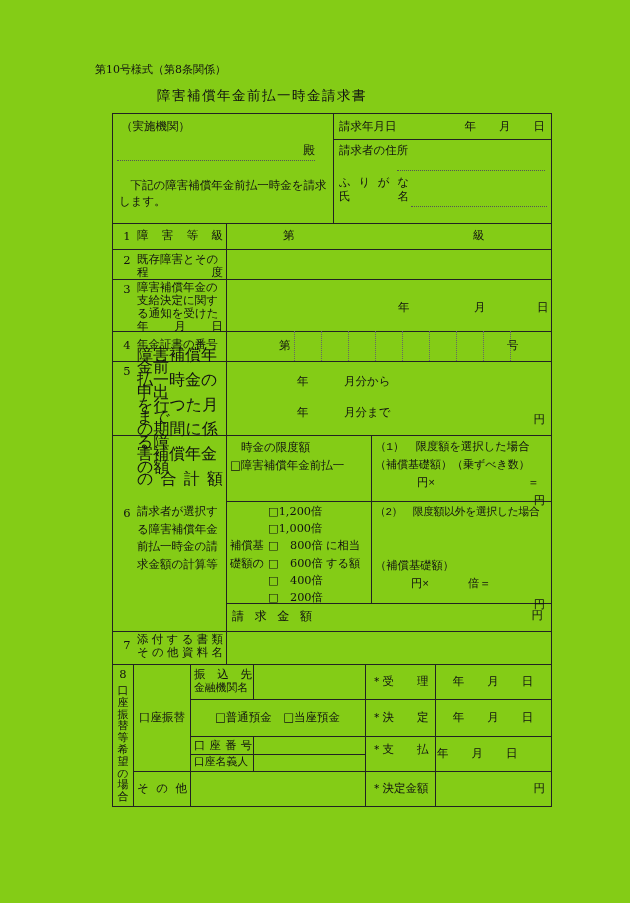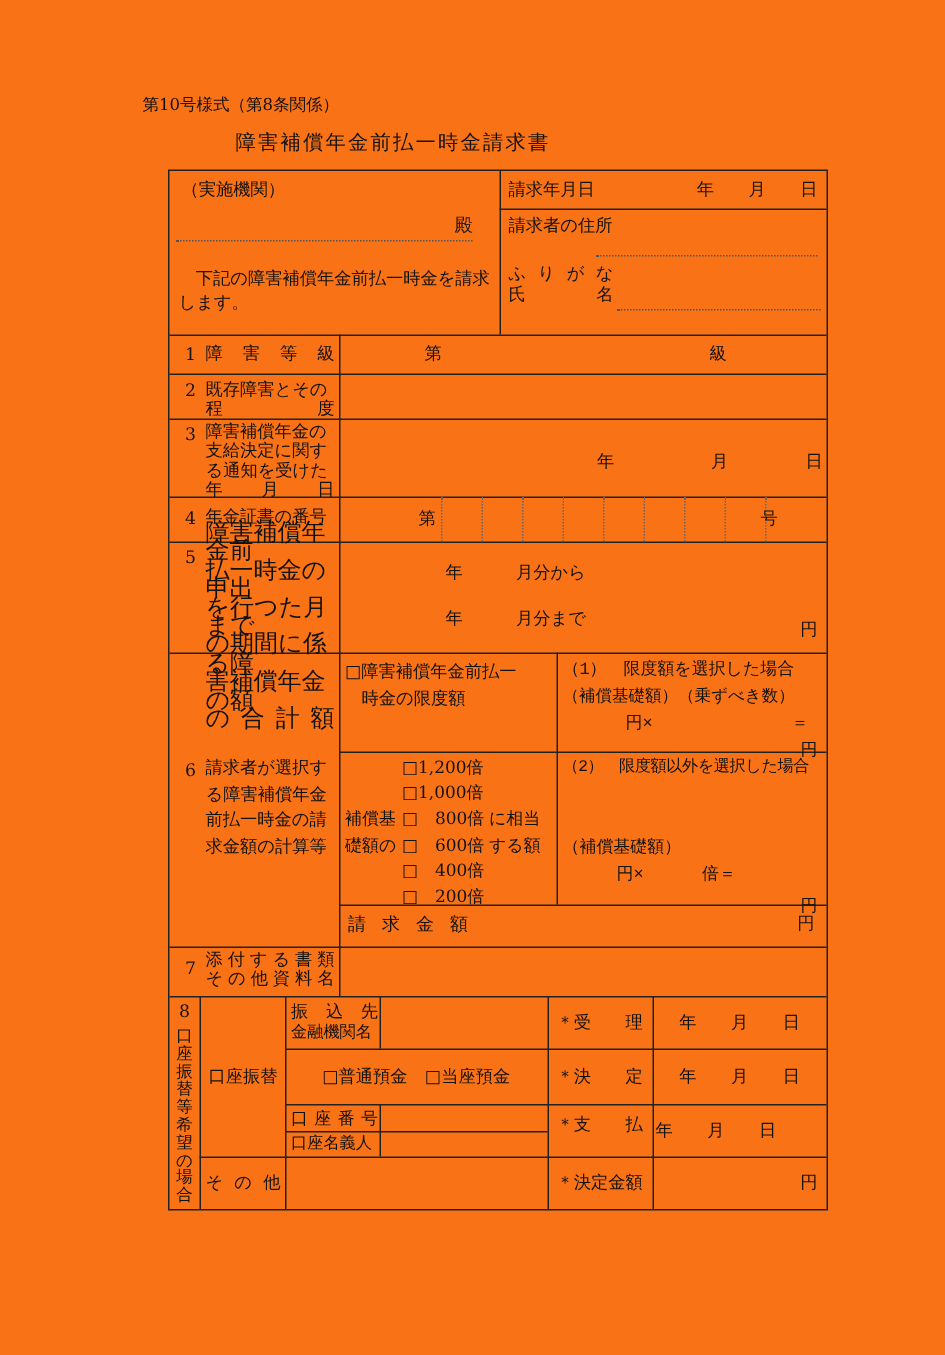--- a/index.html
+++ b/index.html
@@ -1,17 +1,17 @@
 <!DOCTYPE html>
 <html><head>
 <meta charset="utf-8">
 <style>
   html,body{margin:0;padding:0;background:#fff;}
   body{width:630px;height:903px;font-family:"DejaVu Serif","Liberation Serif",serif;color:#111;}
-  .page{position:relative;width:630px;height:903px;background:#f97316;overflow:hidden;}
+  .page{position:relative;width:630px;height:903px;background:#84cc16;overflow:hidden;}
   .t{position:absolute;font-size:11.5px;line-height:1.2;white-space:nowrap;}
   .wrap{white-space:normal;}
   .just{text-align:justify;text-align-last:justify;}
   .ctr{text-align:center;}
   .rgt{text-align:right;}
   .tbl{position:absolute;left:112px;top:113px;width:438px;height:692px;border:1px solid #222;}
   .hl{position:absolute;height:1px;background:#222;}
   .vl{position:absolute;width:1px;background:#222;}
   .dot{border-bottom:1px dotted #555;}
   .certbox{position:absolute;left:391px;top:83px;width:159px;height:30px;border:1px solid #222;display:flex;}
@@ -141,22 +141,22 @@
 
   <div class="rno" style="top:392px;">6</div>
   <div class="rlabel" style="top:389px;line-height:17.6px;">
     <div>請求者が選択す</div>
     <div>る障害補償年金</div>
     <div>前払一時金の請</div>
     <div>求金額の計算等</div>
   </div>
 
   <div class="t wrap" style="left:117px;top:324px;width:140px;line-height:18px;">
+    <div style="margin-left:11px;">時金の限度額</div>
     <div>□障害補償年金前払一</div>
-    <div style="margin-left:11px;">時金の限度額</div>
   </div>
 
   <div class="case" style="left:262px;top:324px;">
     <div>（1）　限度額を選択した場合</div>
     <div style="font-size:11px;">（補償基礎額）（乗ずべき数）</div>
     <div class="frow">
       <span style="margin-left:42px;">円×</span>
       <span style="margin-left:auto;margin-right:10px;">＝</span>
     </div>
     <div class="rgt" style="padding-right:4px;">円</div>

